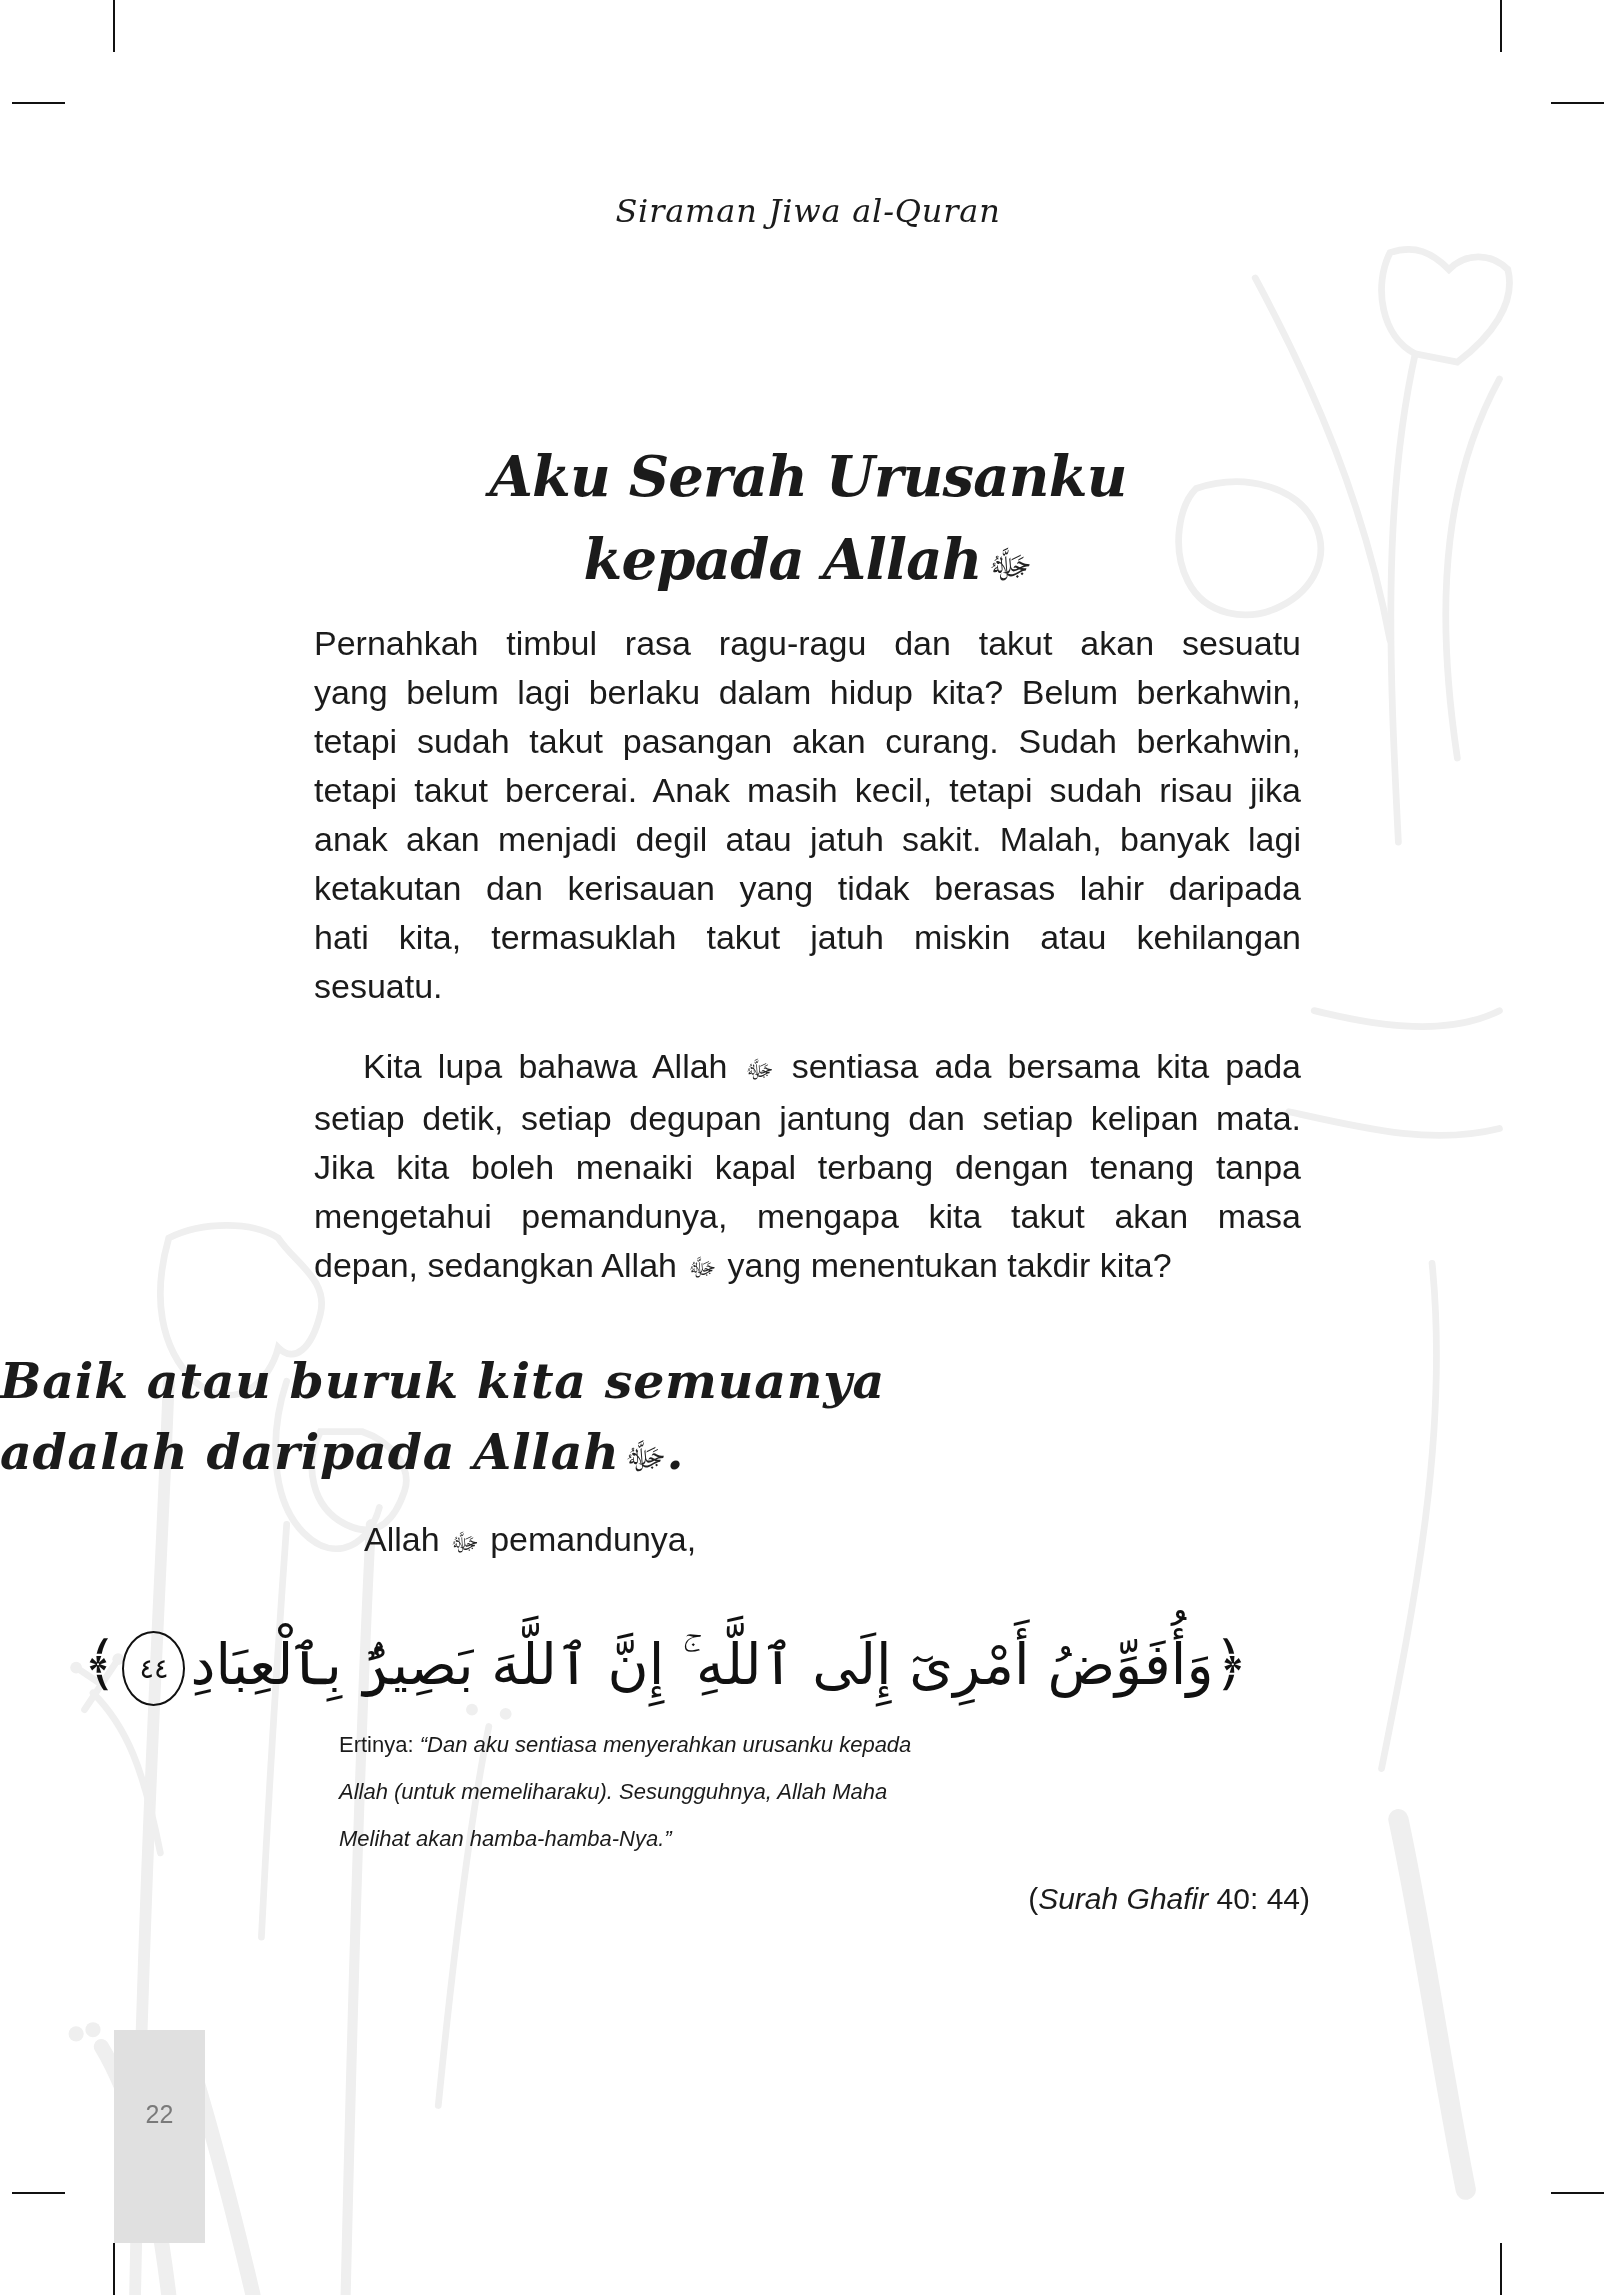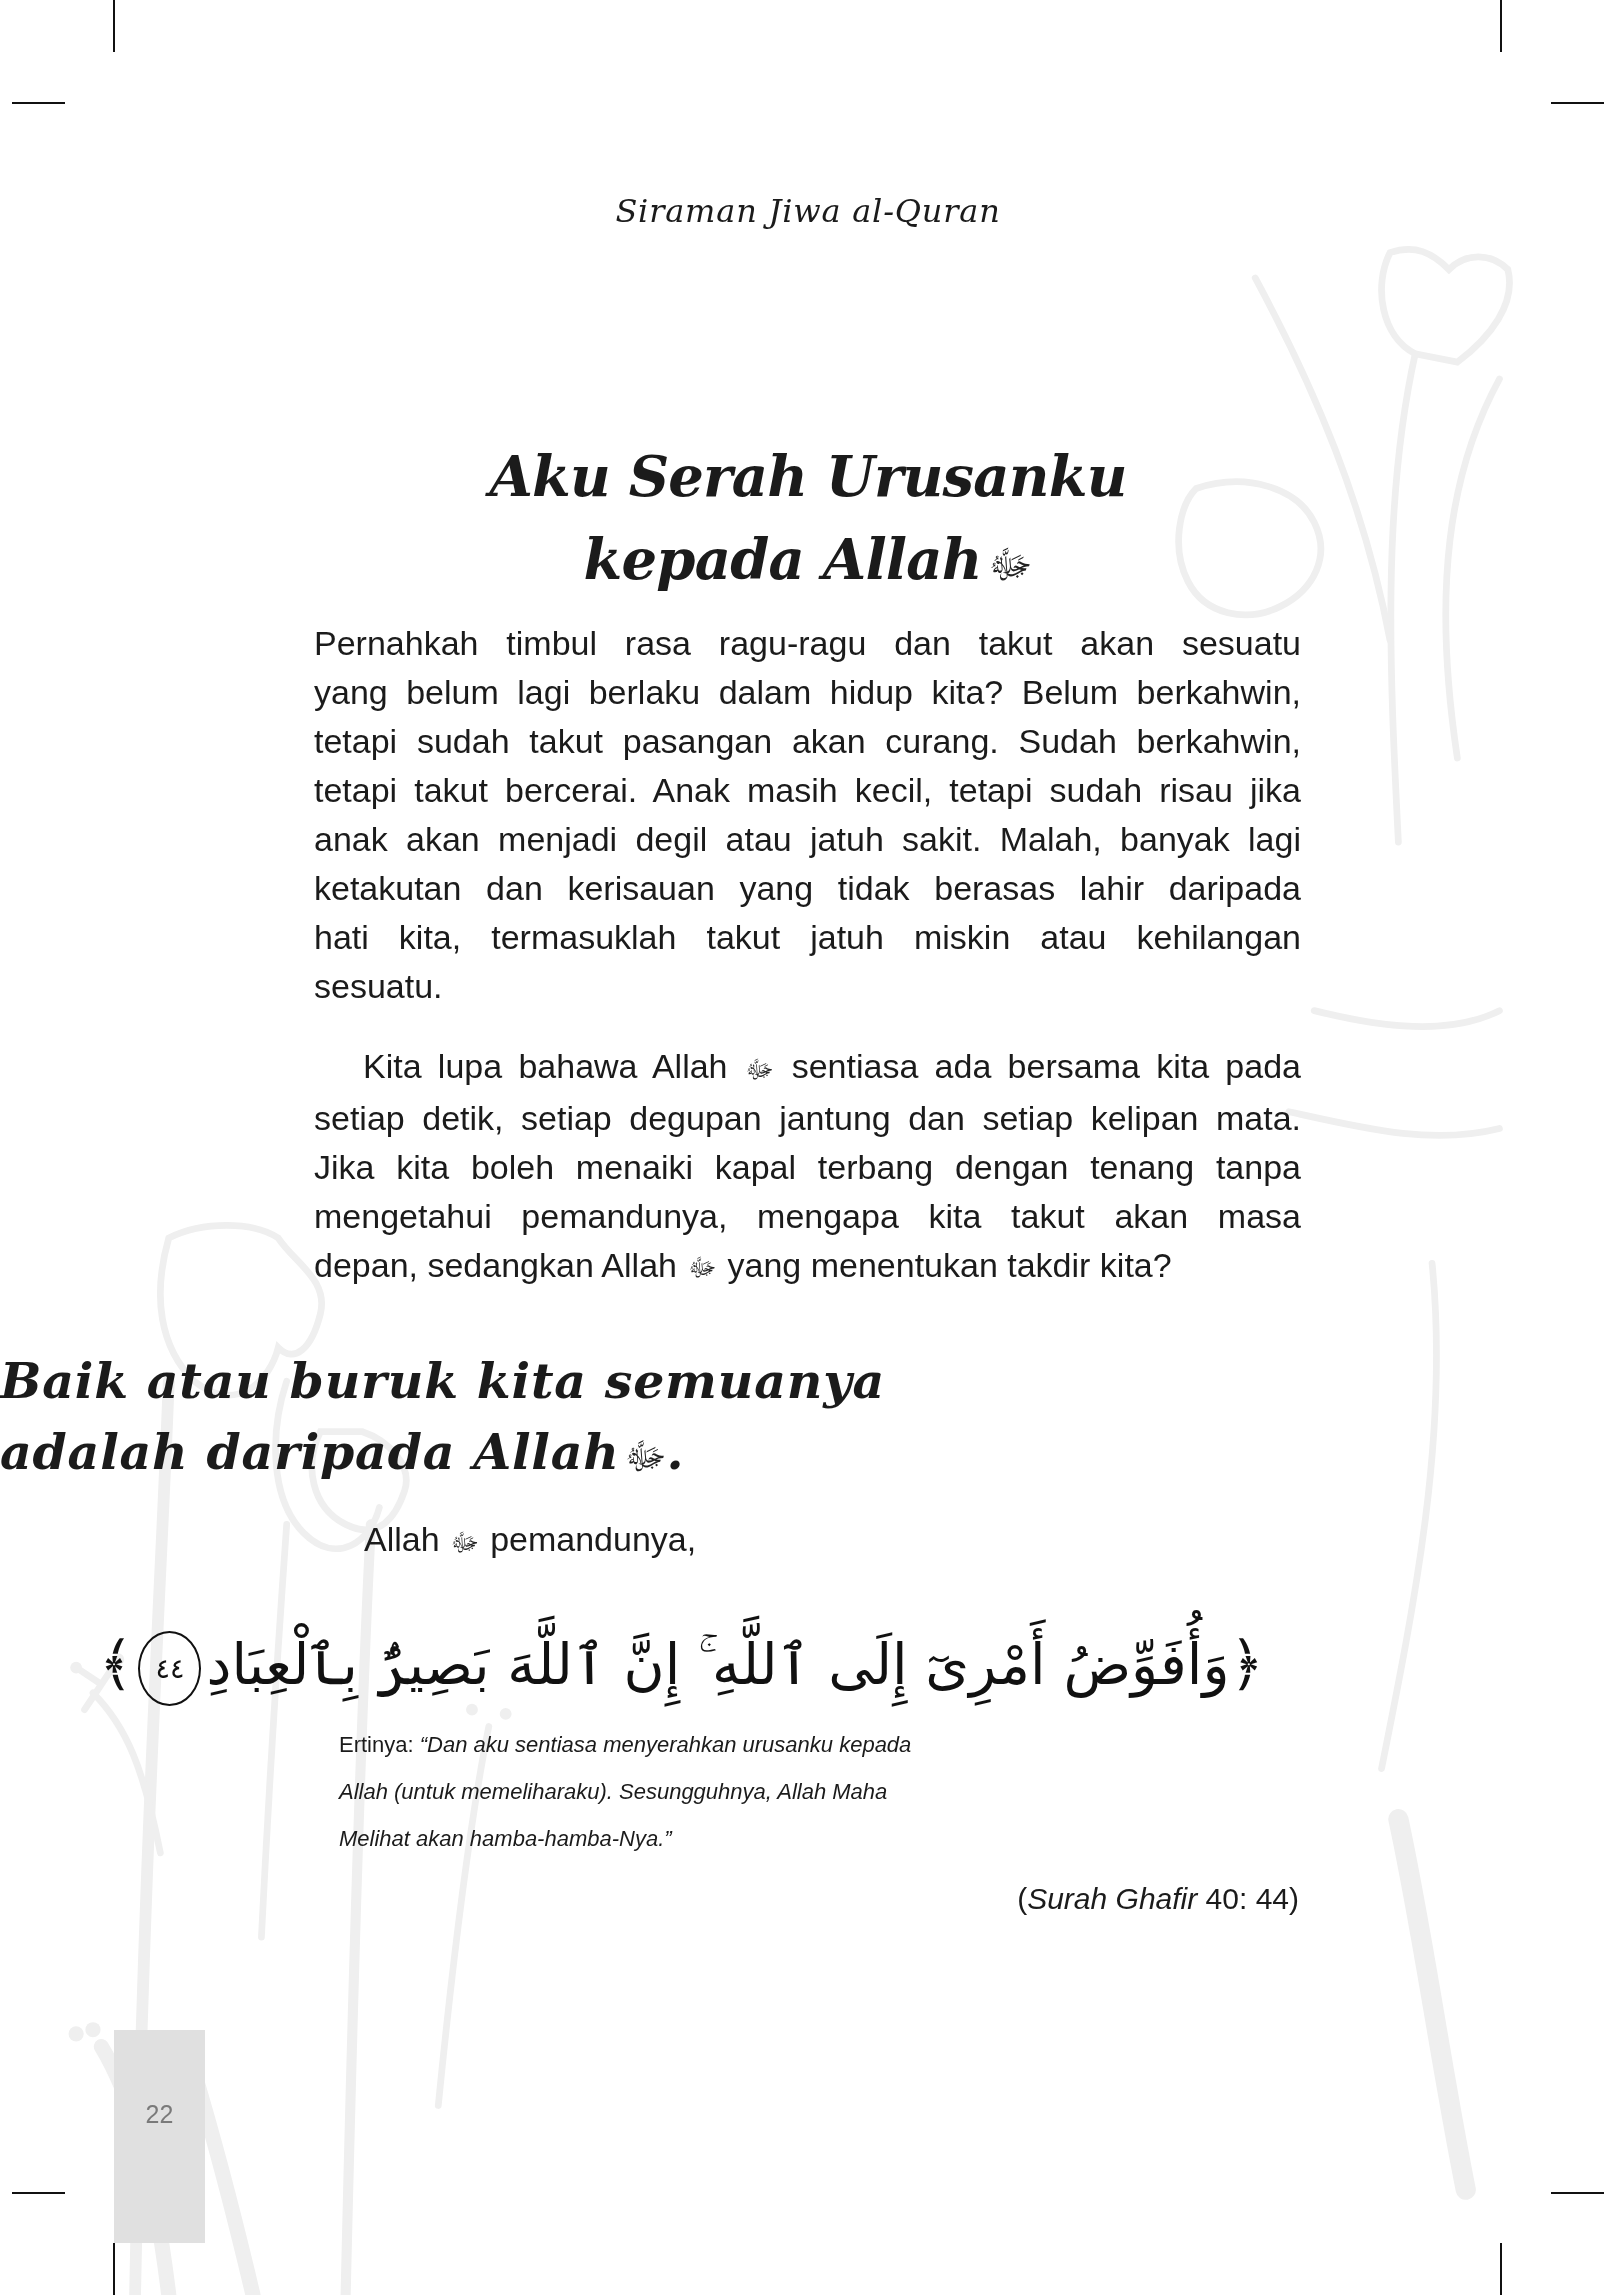--- a/index.html
+++ b/index.html
@@ -48,41 +48,41 @@
     .quote {
       position: absolute; left: 0; width: 1616px; top: 1346px; text-align: left;
       font-family: "DejaVu Serif", serif; font-style: italic; font-weight: bold;
       font-size: 49px; line-height: 71px; color: #1b1b1b; letter-spacing: 0.8px;
     }
     .quote .line { display: block; }
 
     .firman { position: absolute; left: 364px; top: 1515px; font-size: 34px; line-height: 49px; }
 
     .ayah {
-      position: absolute; left: 354px; width: 910px; top: 1617px; height: 93px;
+      position: absolute; left: 338px; width: 910px; top: 1617px; height: 93px;
       direction: rtl; text-align: center;
       font-family: "DejaVu Sans", sans-serif; font-size: 56px; line-height: 93px; color: #111;
       white-space: nowrap;
     }
     .ayah .bracket { font-size: 59px; }
     .ayah .verse-no {
       display: inline-block; width: 59px; height: 71px; border: 2.5px double #111; border-radius: 50%;
       font-size: 27px; line-height: 71px; text-align: center; vertical-align: middle; margin: 0 5px;
     }
 
     .translation {
       position: absolute; left: 339px; width: 952px; top: 1721px;
       font-family: "Liberation Sans", sans-serif; font-size: 22px; line-height: 47px; color: #1b1b1b;
     }
     .translation .label { font-style: normal; }
     .translation .verse-text { font-style: italic; }
     .translation .row { display: block; white-space: nowrap; }
 
     .citation {
-      position: absolute; right: 317px; top: 1875px; text-align: right;
+      position: absolute; right: 306px; top: 1875px; text-align: right;
       font-family: "Liberation Sans", sans-serif; font-size: 30px; line-height: 47px;
     }
     .citation .surah { font-style: italic; }
 
     .page-tab {
       position: absolute; left: 114px; top: 2030px; width: 91px; height: 213px; background: #e0e0e0;
     }
     .page-number {
       position: absolute; left: 114px; width: 91px; top: 2100px; text-align: center;
       font-family: "Liberation Sans", sans-serif; font-weight: normal; font-size: 25px; color: #7a7a7a;

